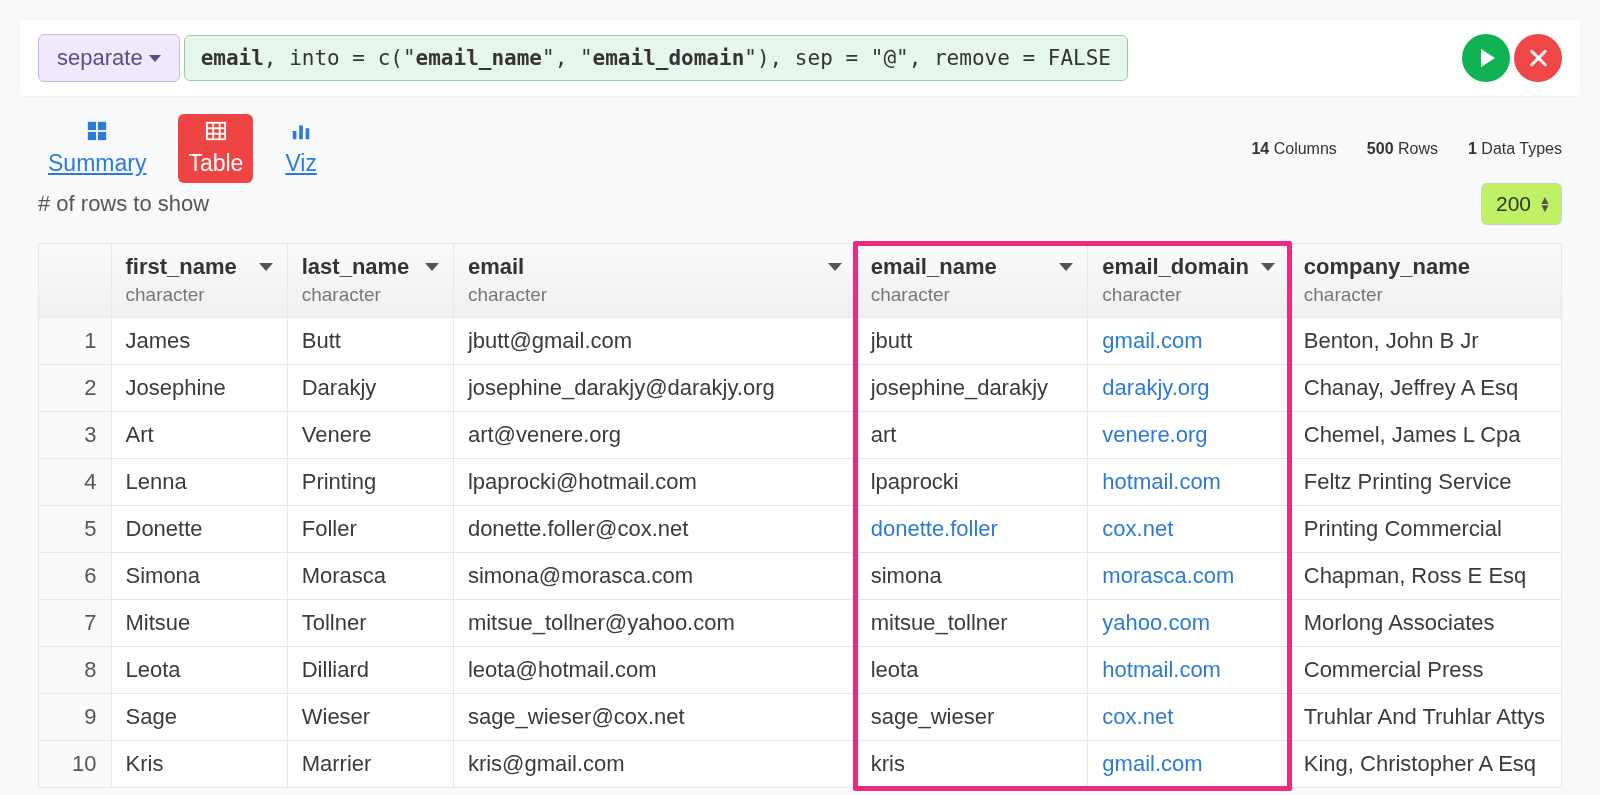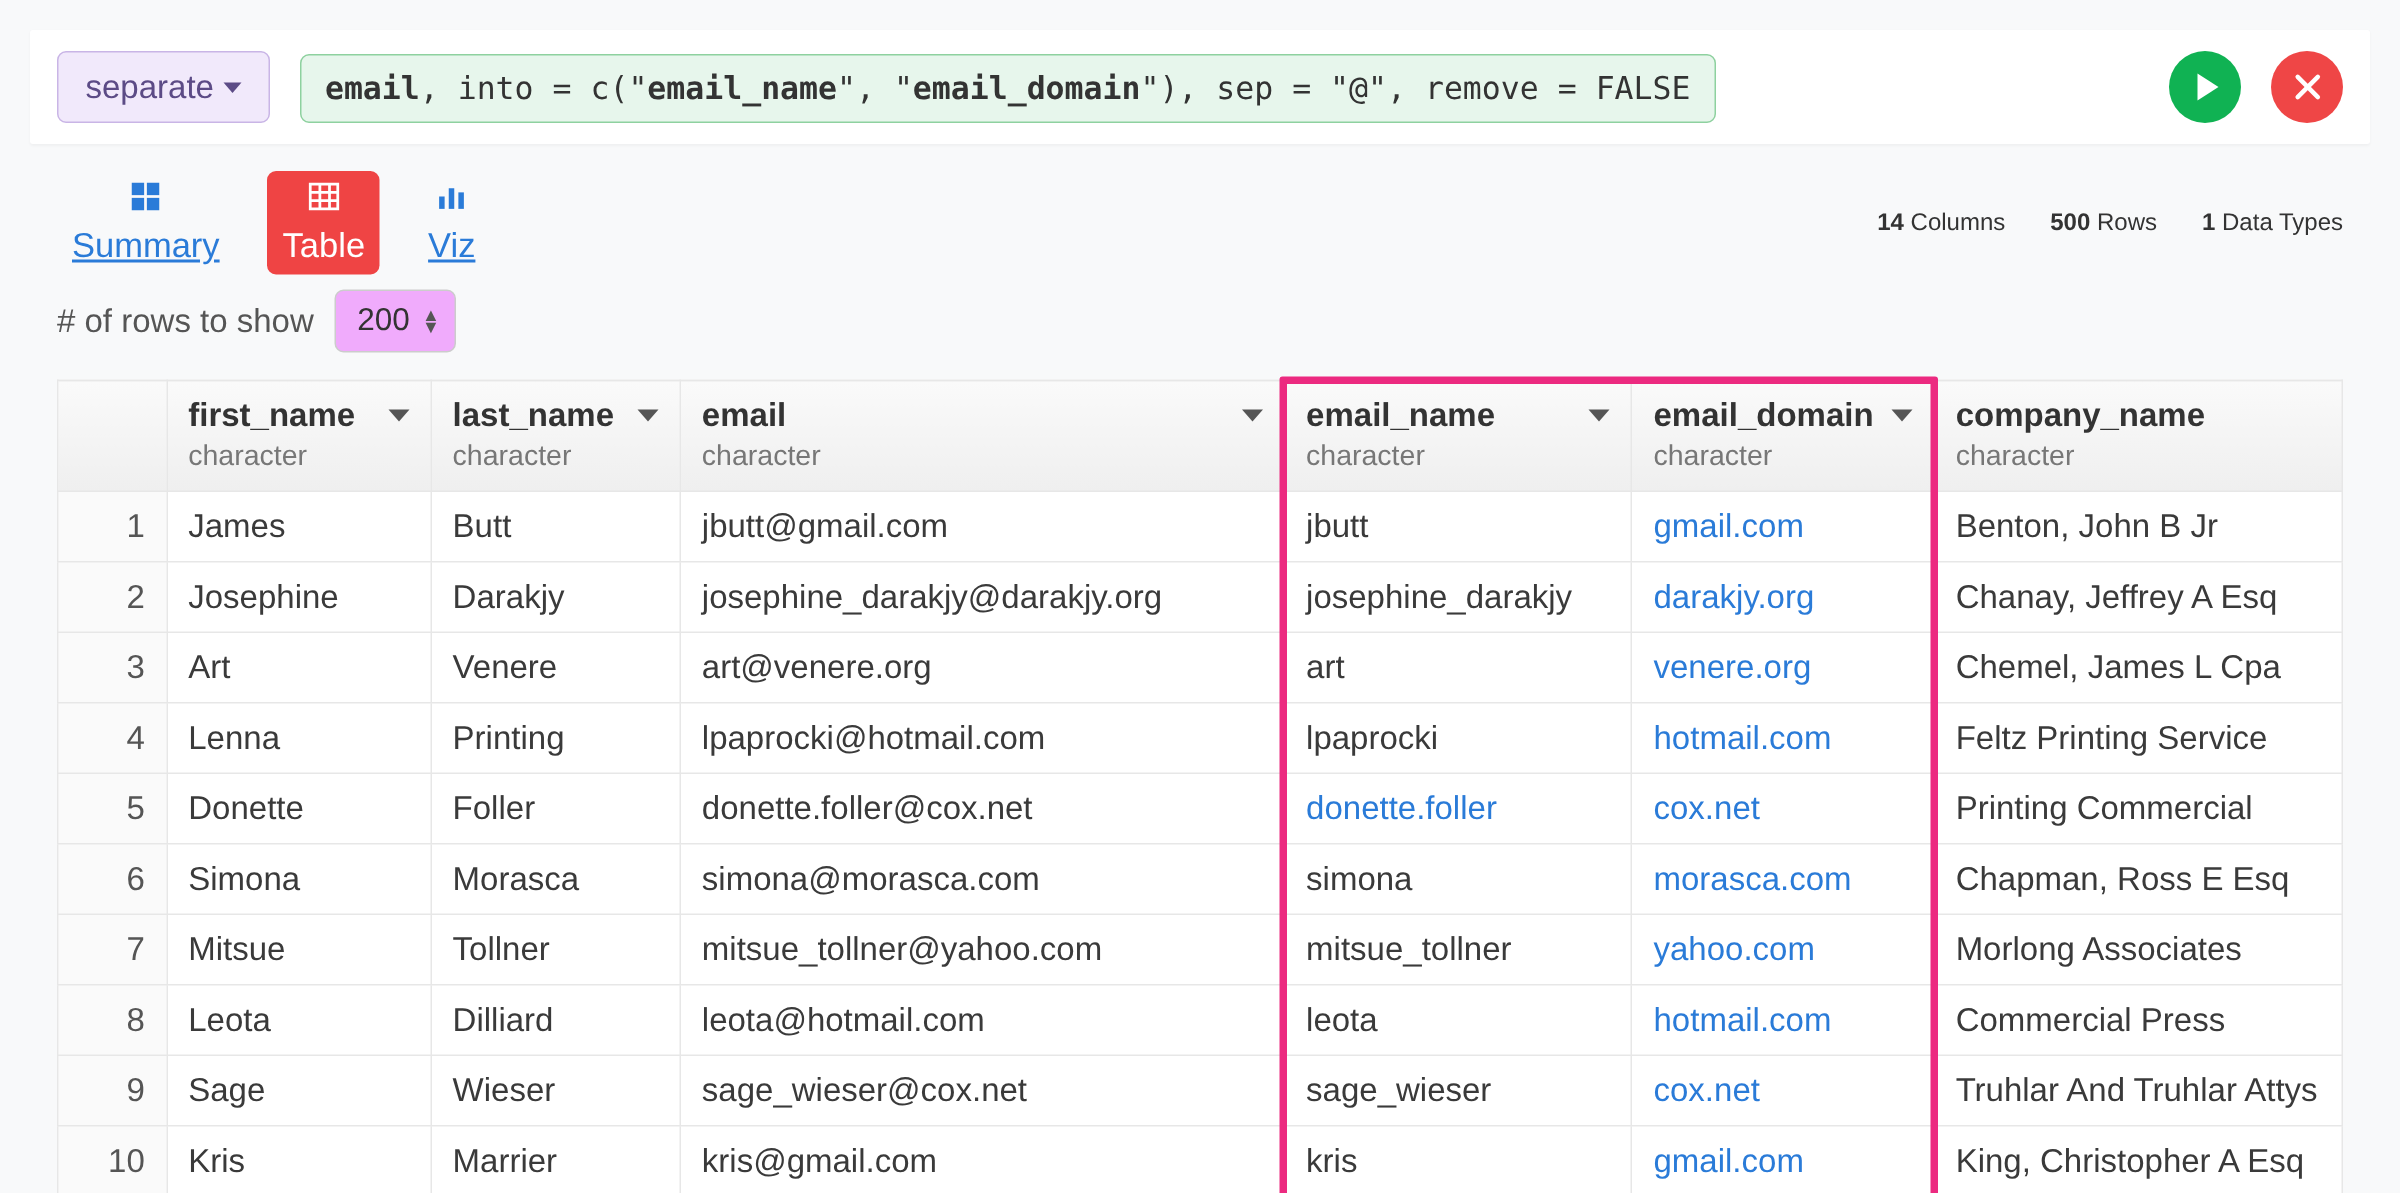--- a/index.html
+++ b/index.html
@@ -9,22 +9,22 @@
     font-family: -apple-system, BlinkMacSystemFont, "Segoe UI", "Helvetica Neue", Arial, sans-serif;
     font-size: 22px;
     color: #333;
   }
   .page { padding: 20px; }
   .topbar {
     background: #fff;
     border-radius: 2px;
     padding: 14px 18px;
     display: flex;
-    align-items: flex-end;
-    gap: 20px;
+    align-items: center;
+    gap: 4px;
     box-shadow: 0 1px 2px rgba(0,0,0,.04);
   }
   .sep-btn {
     background: #f1e9fb;
     border: 1px solid #c9b5e6;
     border-radius: 6px;
     padding: 10px 18px;
     color: #5c4b86;
     font-size: 22px;
     cursor: pointer;
@@ -88,30 +88,29 @@
     display: flex; align-items: center; gap: 8px;
     color: #2a7bd8; font-size: 23px; cursor: pointer;
     padding: 6px 10px; border-radius: 6px; flex-direction: column;
   }
   .tab.active { background: #ef4444; color: #fff; }
   .tab .underline { text-decoration: underline; }
   .counts { color: #333; font-size: 16px; display: flex; gap: 30px; }
   .counts b { font-weight: 700; }
 
   .row3 {
-    margin-top: 10px;
     display: flex;
-    justify-content: flex-start;
+    justify-content: space-between;
     align-items: center;
     gap: 14px;
     padding: 0 18px;
   }
   .row3 .lbl { color: #555; font-size: 22px; }
   .select {
-    background: #f0abfc;
+    background: #bef264;
     border: 1px solid #ccc;
     border-radius: 6px;
     padding: 8px 30px 8px 14px;
     font-size: 21px;
     color: #333;
     position: relative;
     cursor: pointer;
   }
   .select .updown {
     position: absolute; right: 10px; top: 50%; transform: translateY(-50%);

